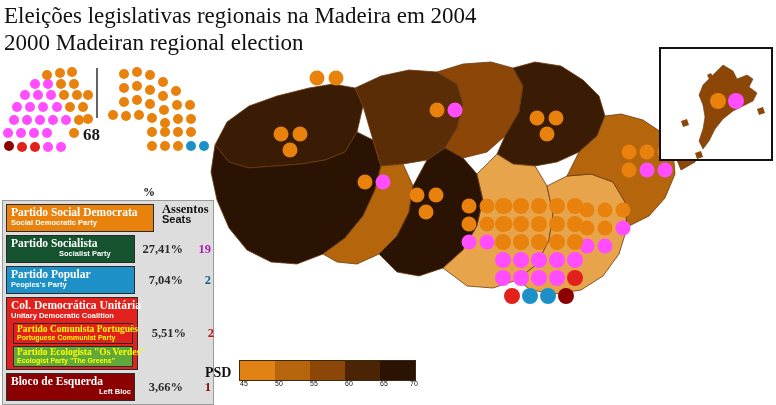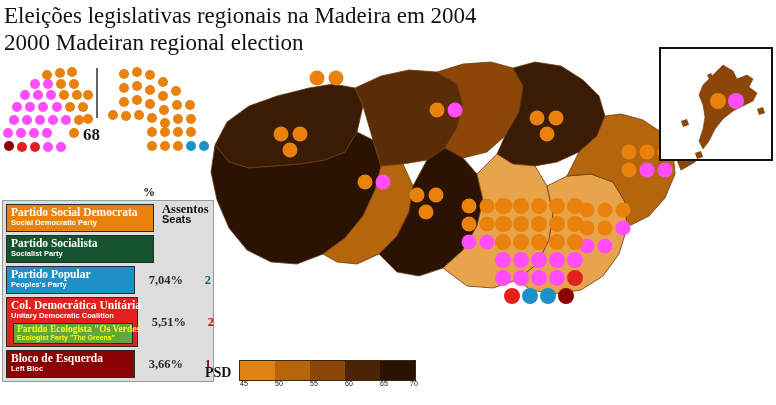--- a/index.html
+++ b/index.html
@@ -176,56 +176,64 @@
     <div class="row">
       <div class="swatch" style="background:#E8820C;">
         <span class="pt" style="color:#FFFFFF;">Partido Social Democrata</span>
         <span class="en" style="color:#FFFFFF;">Social Democratic Party</span>
       </div>
     </div>
 
     <div class="row">
       <div class="swatch" style="background:#14532d;">
         <span class="pt" style="color:#FFFFFF;">Partido Socialista</span>
-        <span class="en" style="color:#FFFFFF;">Socialist Party</span>
+        <span class="en" style="color:#FFFFFF;margin-left:48px;">Socialist Party</span>
+      </div>
+      <div class="numbers">
+        <span class="pct" style="color:#2b2b2b;">27,41%</span>
+        <span class="seats" style="color:#B01CB0;">19</span>
       </div>
     </div>
 
     <div class="row">
       <div class="swatch" style="background:#1E90C8;">
         <span class="pt" style="color:#FFFFFF;">Partido Popular</span>
         <span class="en" style="color:#FFFFFF;">Peoples's Party</span>
       </div>
       <div class="numbers">
         <span class="pct" style="color:#2b2b2b;">7,04%</span>
         <span class="seats" style="color:#12637F;">2</span>
       </div>
     </div>
 
     <div class="row">
       <div class="coal-outer" style="background:#E2211C;">
         <div class="coal-head">
           <span class="pt" style="color:#FFFFFF;">Col. Democrática Unitária</span>
           <span class="en" style="color:#FFFFFF;">Unitary Democratic Coalition</span>
         </div>
+        <div class="sub" style="background:#E2211C;">
+          <span class="pt" style="color:#FFFF00;">Partido Comunista Português</span>
+          <span class="en" style="color:#FFFF00;">Portuguese Communist Party</span>
+        </div>
         <div class="sub" style="background:#5FA83C;">
           <span class="pt" style="color:#FFFF00;">Partido Ecologista "Os Verdes"</span>
           <span class="en" style="color:#FFFF00;">Ecologist Party "The Greens"</span>
         </div>
       </div>
       <div class="numbers">
         <span class="pct" style="color:#2b2b2b;">5,51%</span>
         <span class="seats" style="color:#C01410;">2</span>
       </div>
     </div>
 
     <div class="row">
       <div class="swatch" style="background:#8B0000;">
         <span class="pt" style="color:#FFFFFF;">Bloco de Esquerda</span>
-        <span class="en" style="color:#FFFFFF;">Left Bloc</span>
+        <span class="en" style="color:#FFFFFF;text-align:right;">Left Bloc</span>
       </div>
       <div class="numbers">
         <span class="pct" style="color:#2b2b2b;">3,66%</span>
         <span class="seats" style="color:#8B0000;">1</span>
       </div>
     </div>
 
   </div>
 </div>
 

